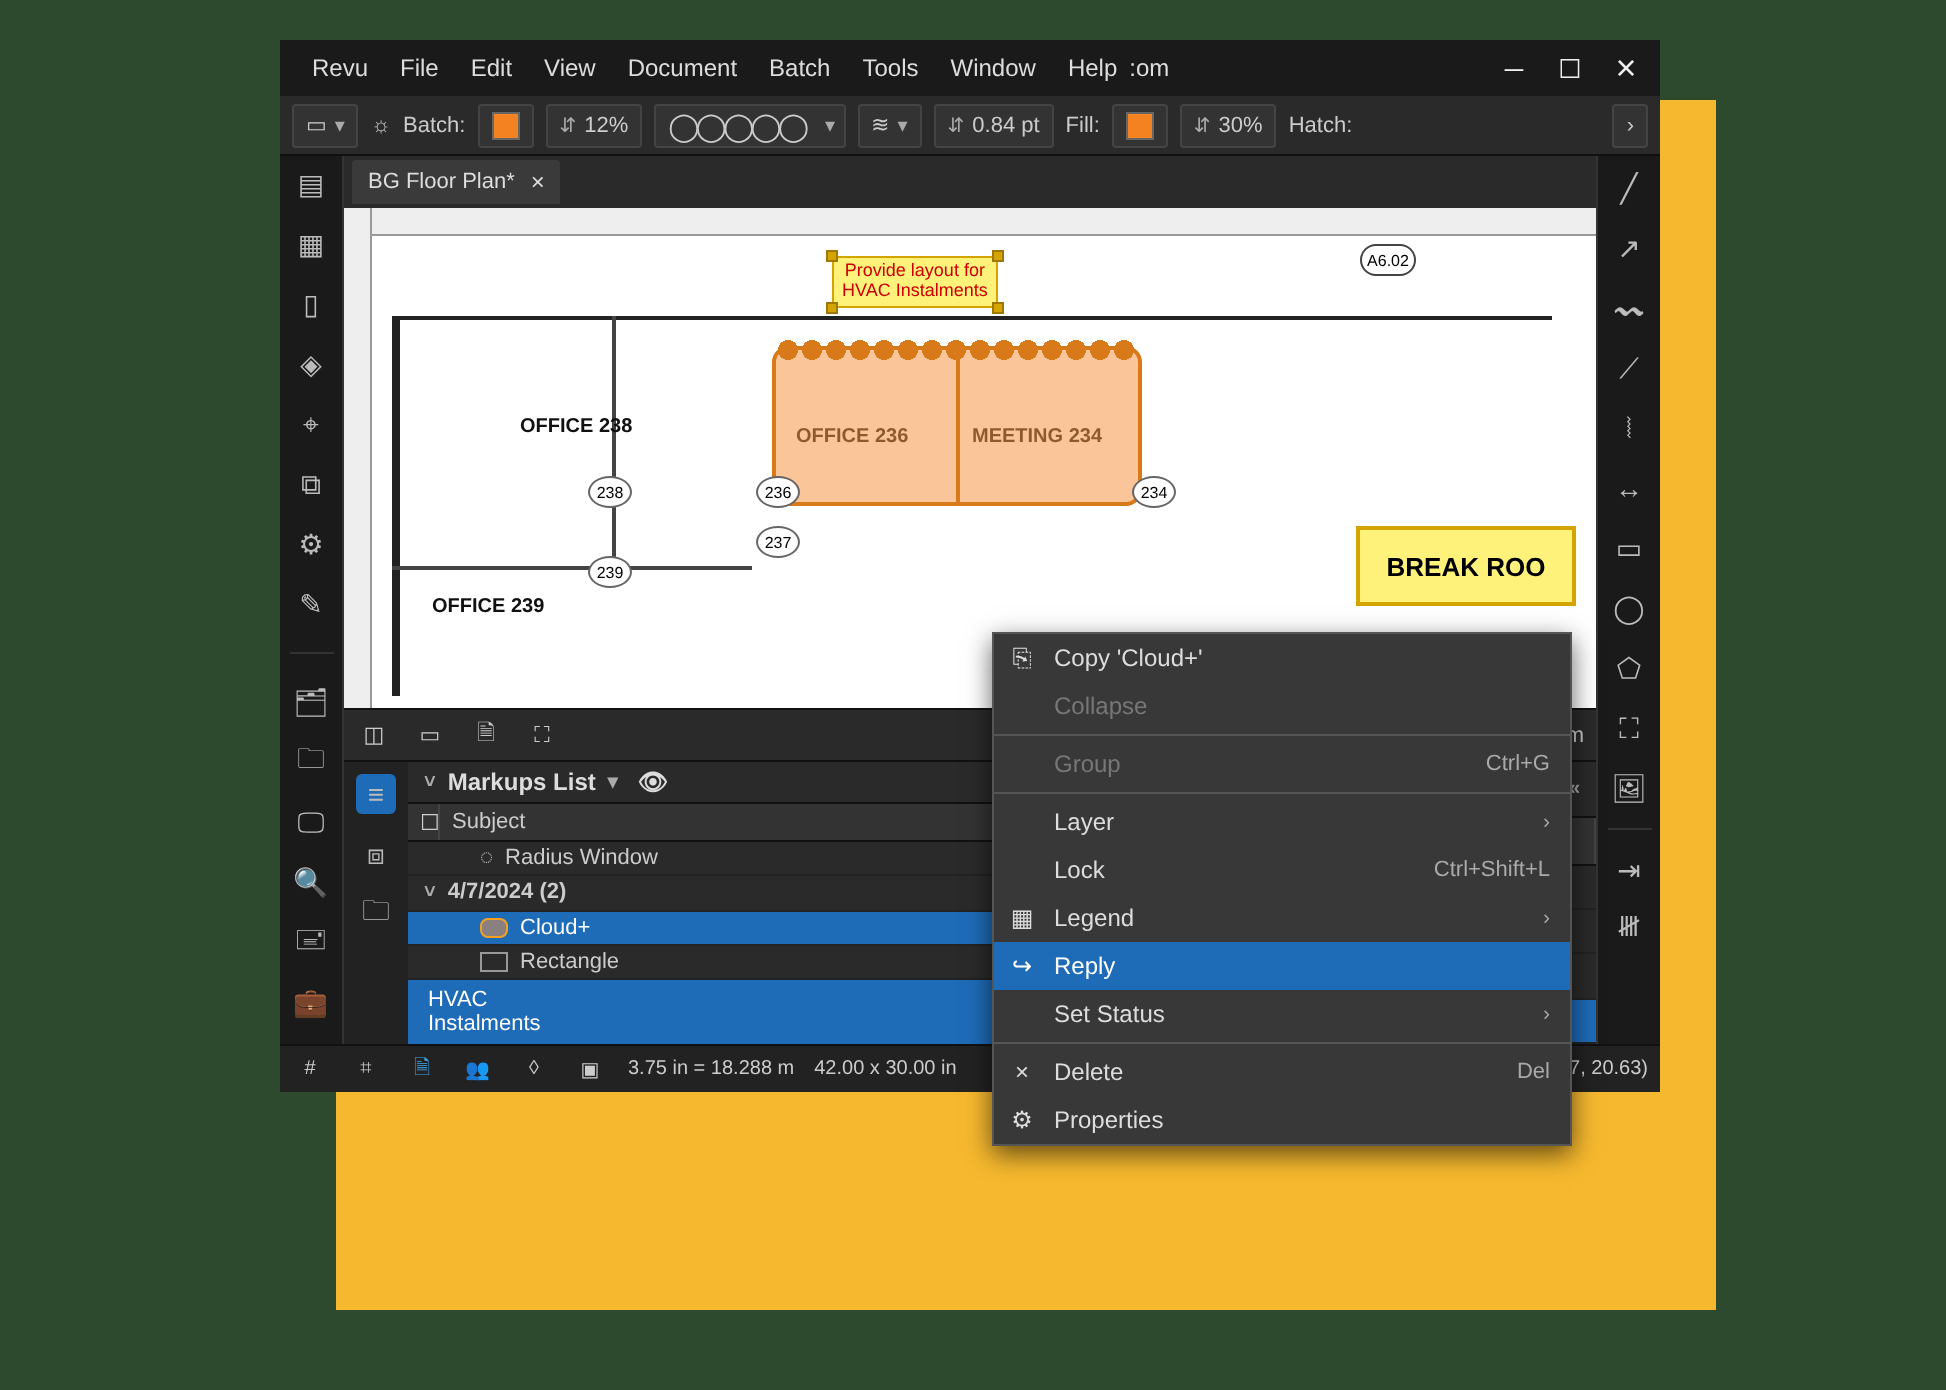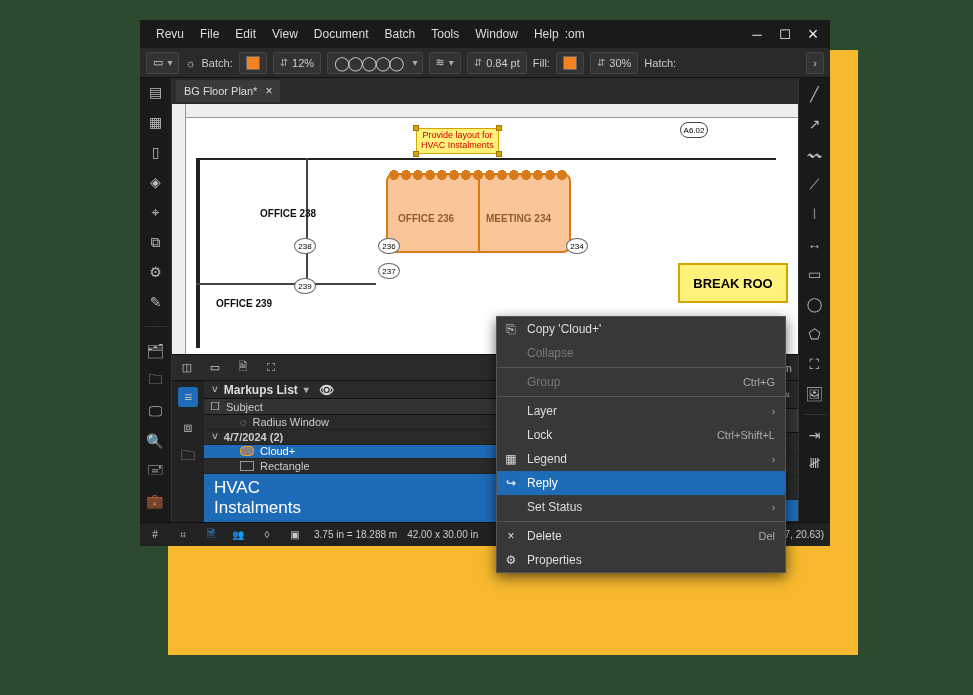--- a/index.html
+++ b/index.html
@@ -61,21 +61,21 @@
 .mp-row { height: 24px; display: flex; align-items: center; color: #ccc; font-size: 11px; padding-left: 8px; border-bottom: 1px solid #222; }
 .mp-row.grp { font-weight: bold; }
 .mp-row.sel { background: #1e6bb8; color: #fff; }
 .mp-row .icon-sm { width: 14px; height: 10px; margin-right: 6px; border: 1px solid #999; }
 .mp-row .icon-cloud { width: 14px; height: 10px; margin-right: 6px; border: 1px solid #f5a020; border-radius: 4px; background:rgba(245,150,70,0.5); }
 .mp-right { width: 120px; display: flex; flex-direction: column; }
 .mp-right-row { height: 24px; display: flex; align-items: center; font-size: 11px; color: #ccc; gap: 8px; padding: 0 6px; border-bottom:1px solid #222; }
 .mp-right-row .sw { width: 12px; height: 12px; }
 .red-sw { background: #e53935; }
 .or-sw { background: #f5a020; }
-.mp-multiline { background:#1e6bb8; color:#fff; font-size:17px; padding:4px 10px; }
+.mp-multiline { background:#1e6bb8; color:#fff; font-size:11px; padding:4px 10px; }
 
 .statusbar { height: 24px; background: #222; display: flex; align-items: center; color: #ccc; font-size: 10px; padding: 0 6px; gap: 10px; border-top: 1px solid #111; }
 .statusbar .hint { width: 110px; line-height: 1.0; }
 .st-icon { width: 18px; height: 18px; display: flex; align-items: center; justify-content: center; }
 .st-icon.blue { color: #3fa9f5; }
 .st-spacer { flex: 1; }
 
 .right-rail { width: 32px; background: #1a1a1a; display: flex; flex-direction: column; align-items: center; gap: 10px; padding-top: 6px; border-left: 1px solid #333; }
 
 .context-menu { position: absolute; top: 296px; left: 356px; width: 290px; background: #383838; border: 1px solid #555; box-shadow: 0 4px 12px rgba(0,0,0,0.6); color: #ddd; font-size: 12px; z-index: 50; }

